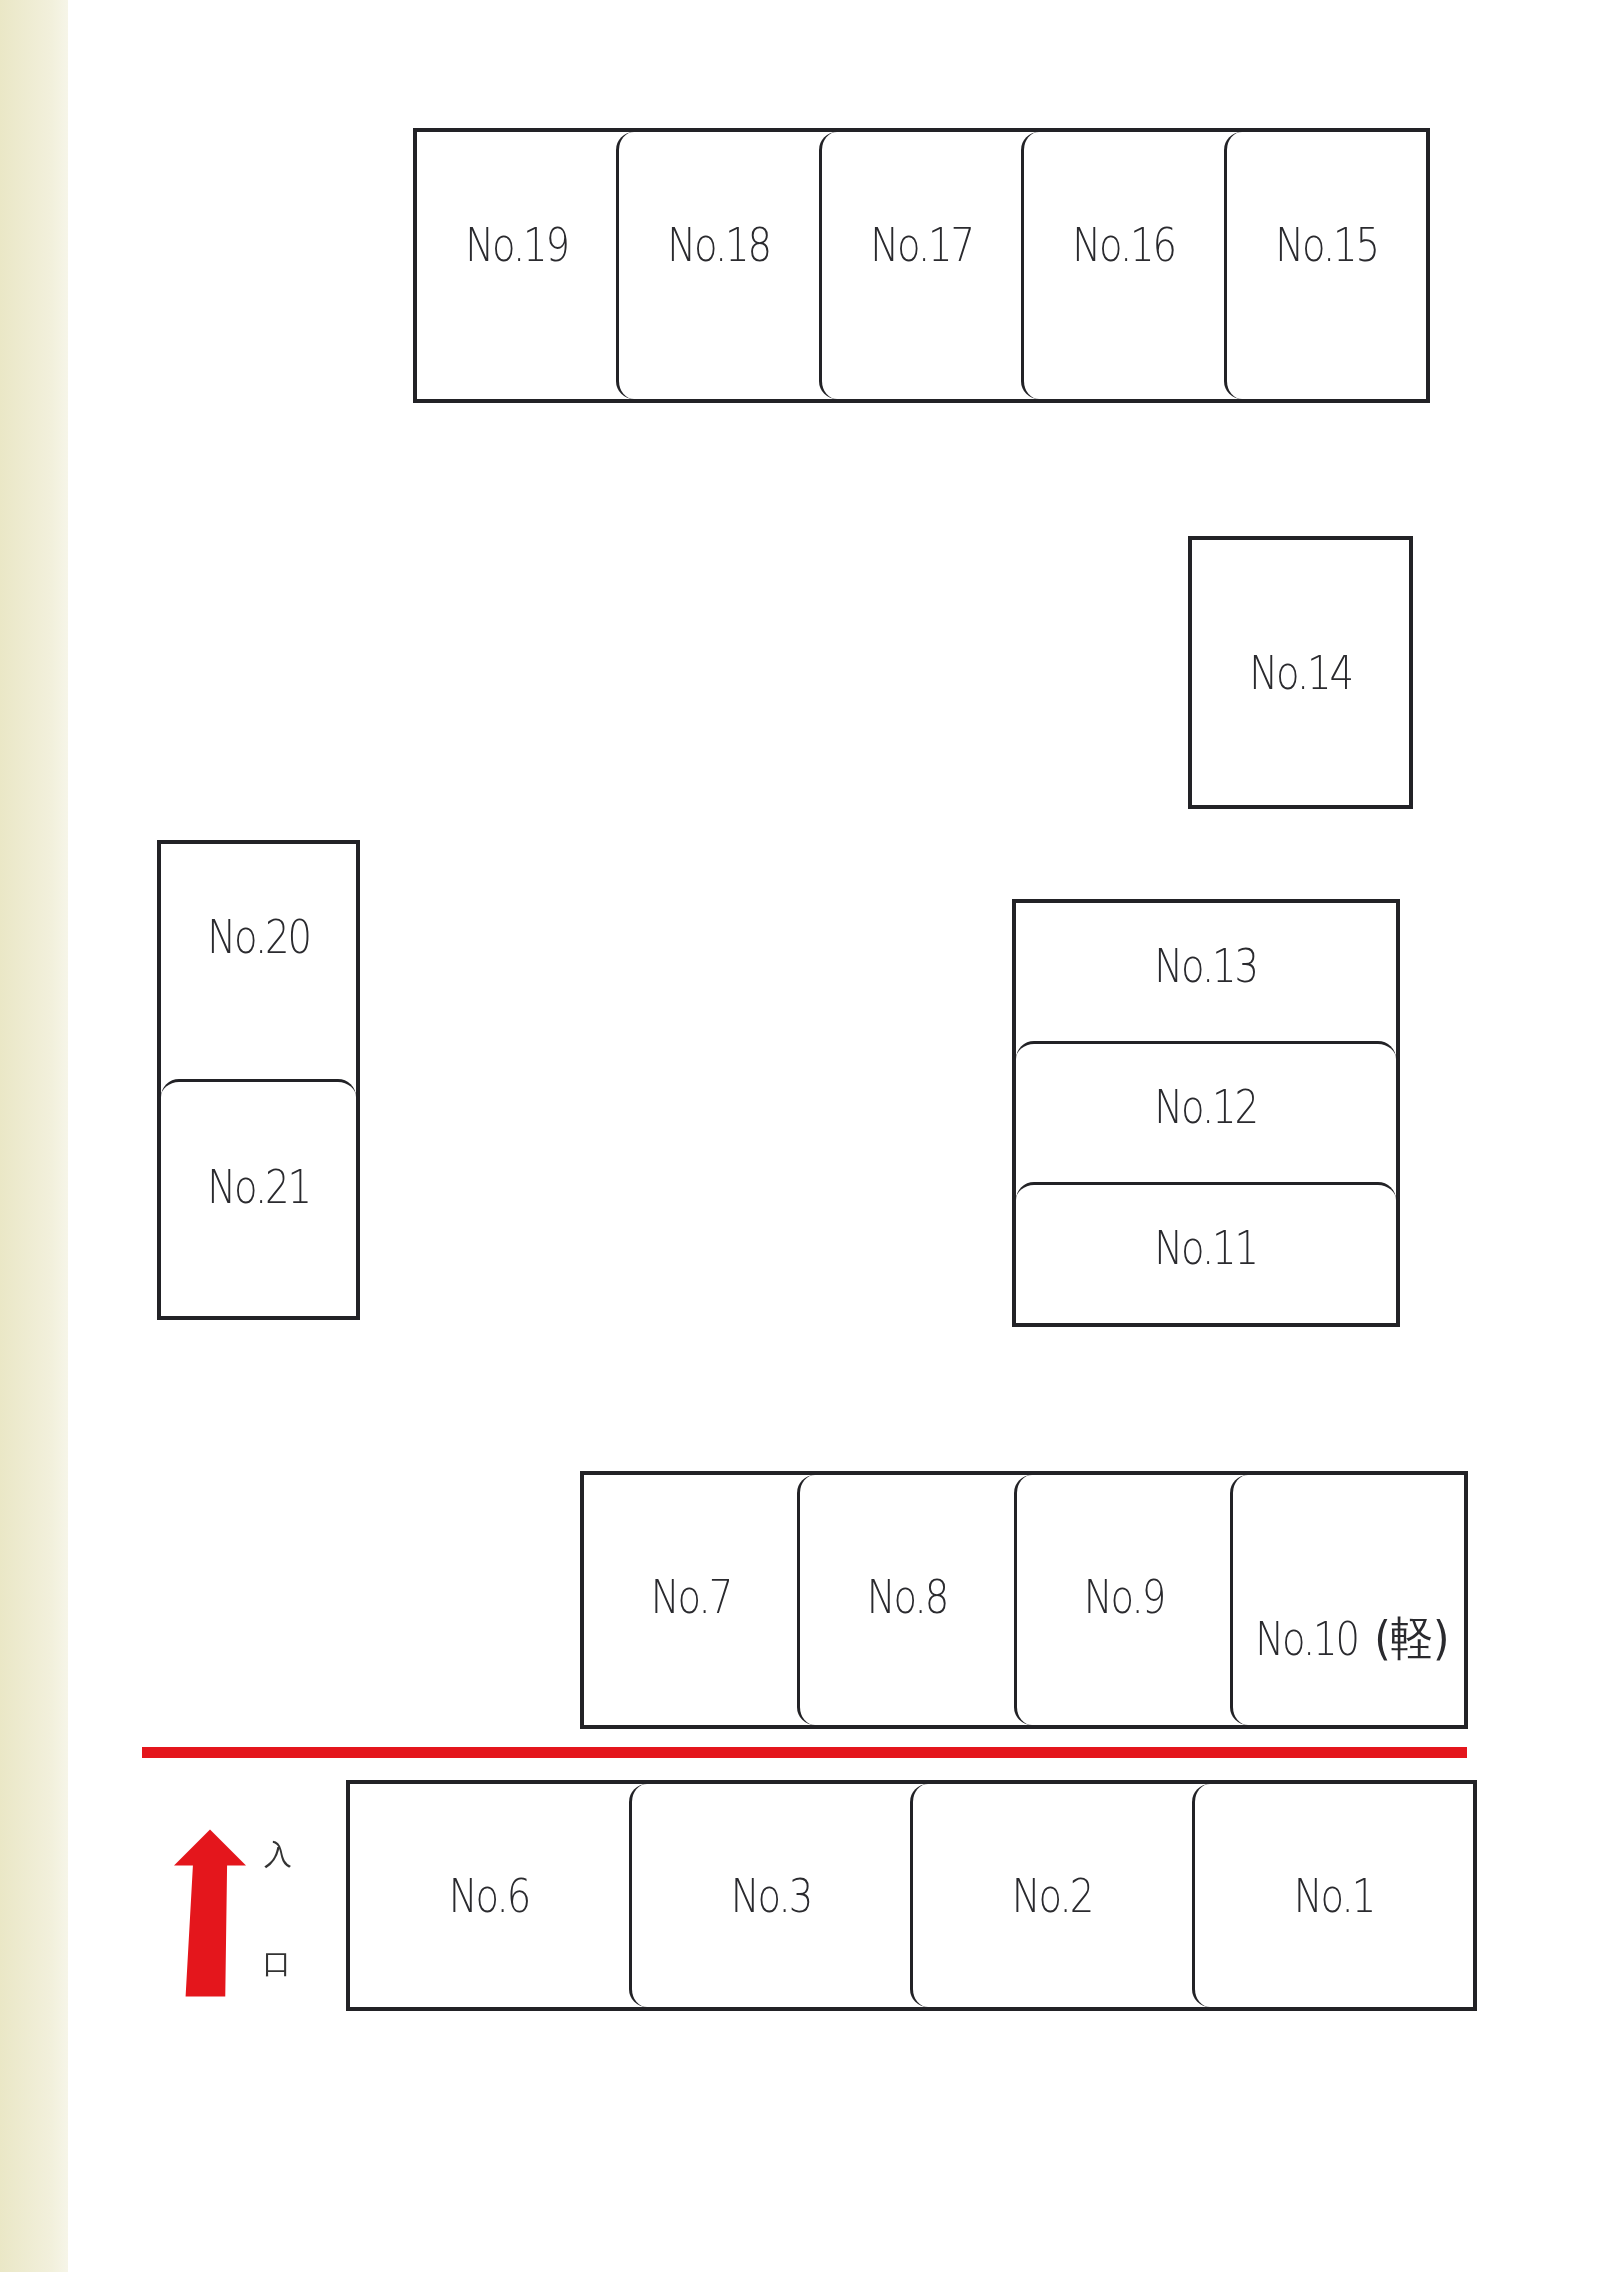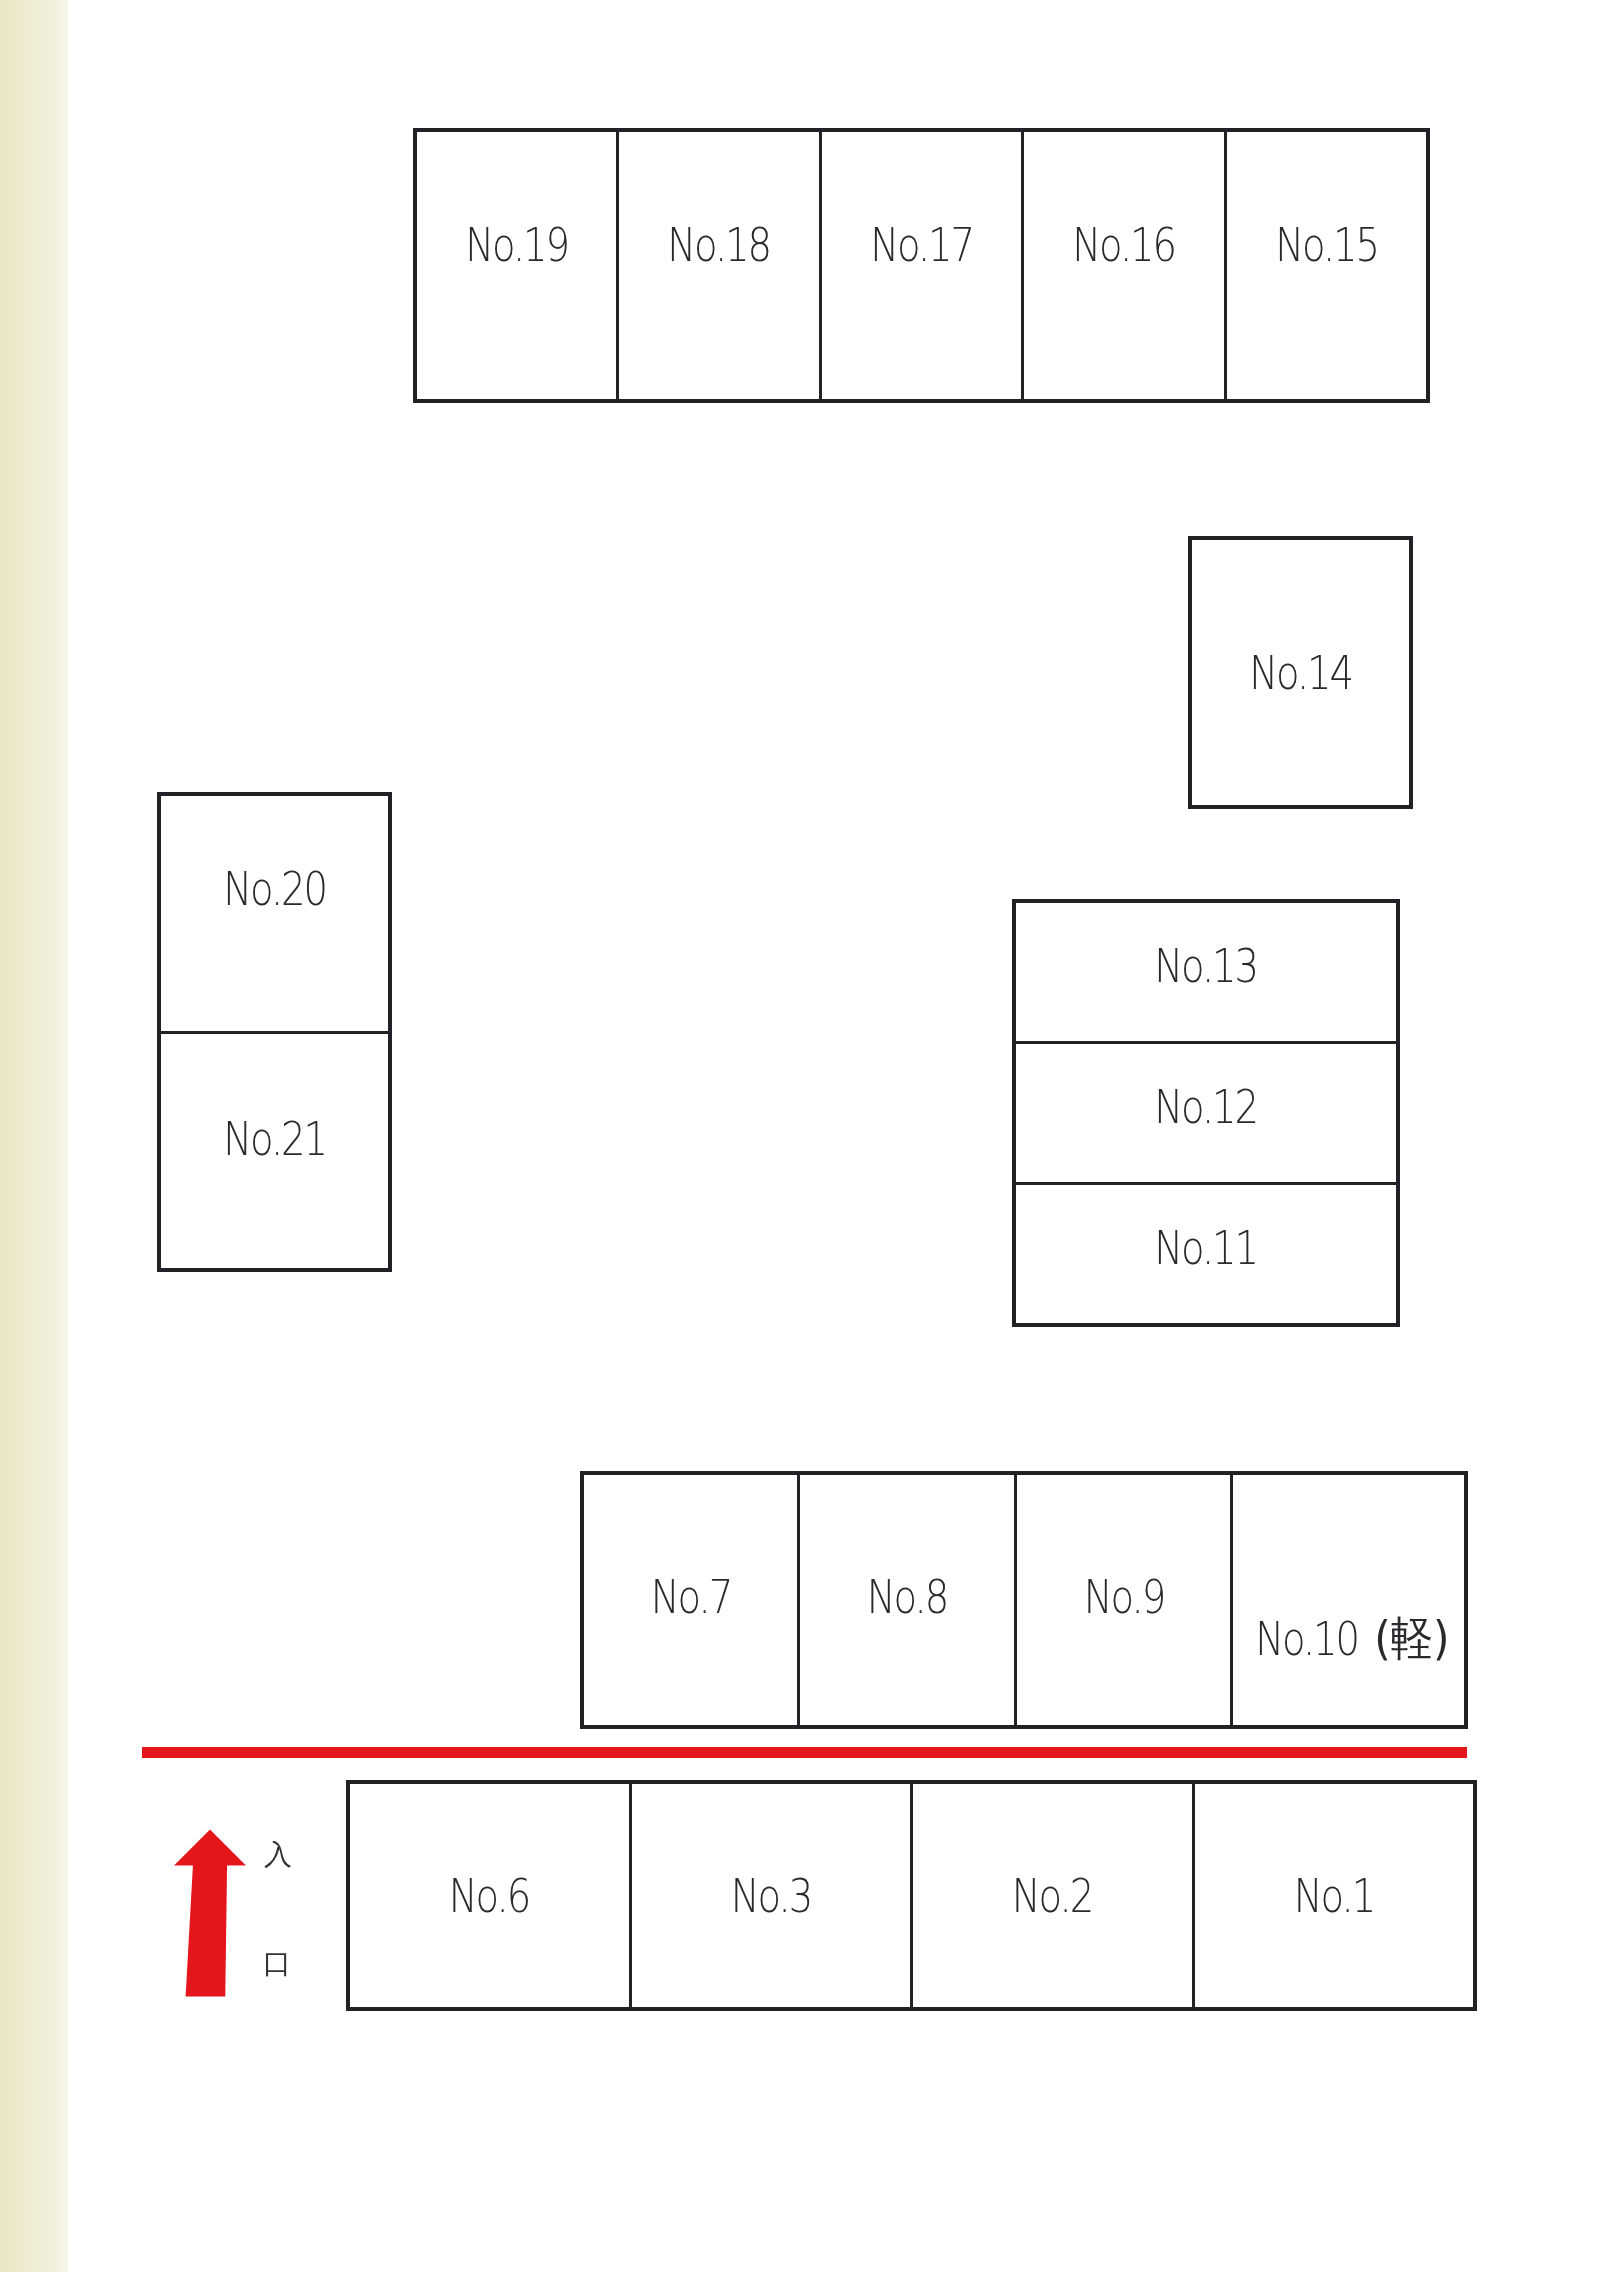--- a/index.html
+++ b/index.html
@@ -6,21 +6,21 @@
   body { width:1623px; height:2273px; position:relative; overflow:hidden;
          background:#efeed9; font-family:"DejaVu Sans", sans-serif; }
   .paper { position:absolute; left:68px; top:0; width:1556px; height:2273px;
            background:#ffffff; }
   .paper-edge { position:absolute; left:0; top:0; width:86px; height:2273px;
                 background:linear-gradient(to right,#eae7c6,#f2f0dc 60%,#fbfbf6); }
   .group { position:absolute; border:4.3px solid #222226; box-sizing:border-box; }
   .row-h { display:flex; flex-direction:row; width:100%; height:100%; }
   .row-v { display:flex; flex-direction:column; width:100%; height:100%; }
   .spot { flex:1; position:relative; display:flex; align-items:center; justify-content:center;
-          box-sizing:border-box; }
+          box-sizing:border-box;border-radius:18px; }
   .row-h .spot + .spot { border-left:3.1px solid #222226; }
   .row-v .spot + .spot { border-top:3.1px solid #222226; }
   .label { font-size:47px; color:#2a2a2e; letter-spacing:-2.5px; font-weight:300;
            transform:scaleX(0.82); white-space:nowrap; }
   .sublabel { display:block; font-size:47px; color:#2a2a2e; transform:scaleX(0.9); }
   .stack { display:flex; flex-direction:row; align-items:center; margin-top:76px; }
   .redline { position:absolute; left:142px; top:1747px; width:1325px; height:11px;
              background:#e4161c; }
   .arrow { position:absolute; left:174px; top:1829px; width:72px; height:168px; }
   .entr { position:absolute; font-size:28px; color:#333; }
@@ -66,21 +66,21 @@
       </div>
     <div class="spot">
         <span class="label" style="margin-top:-12.3px">No.12</span>
       </div>
     <div class="spot">
         <span class="label" style="margin-top:-12.3px">No.11</span>
       </div>
   </div>
 </div>
 
-<div class="group" style="left:157px; top:792px; width:235px; height:480px;">
+<div class="group" style="left:157px; top:840px; width:203px; height:480px;">
   <div class="row-v">
     <div class="spot">
         <span class="label" style="margin-top:-49px">No.20</span>
       </div>
     <div class="spot">
         <span class="label" style="margin-top:-24.6px">No.21</span>
       </div>
   </div>
 </div>
 

